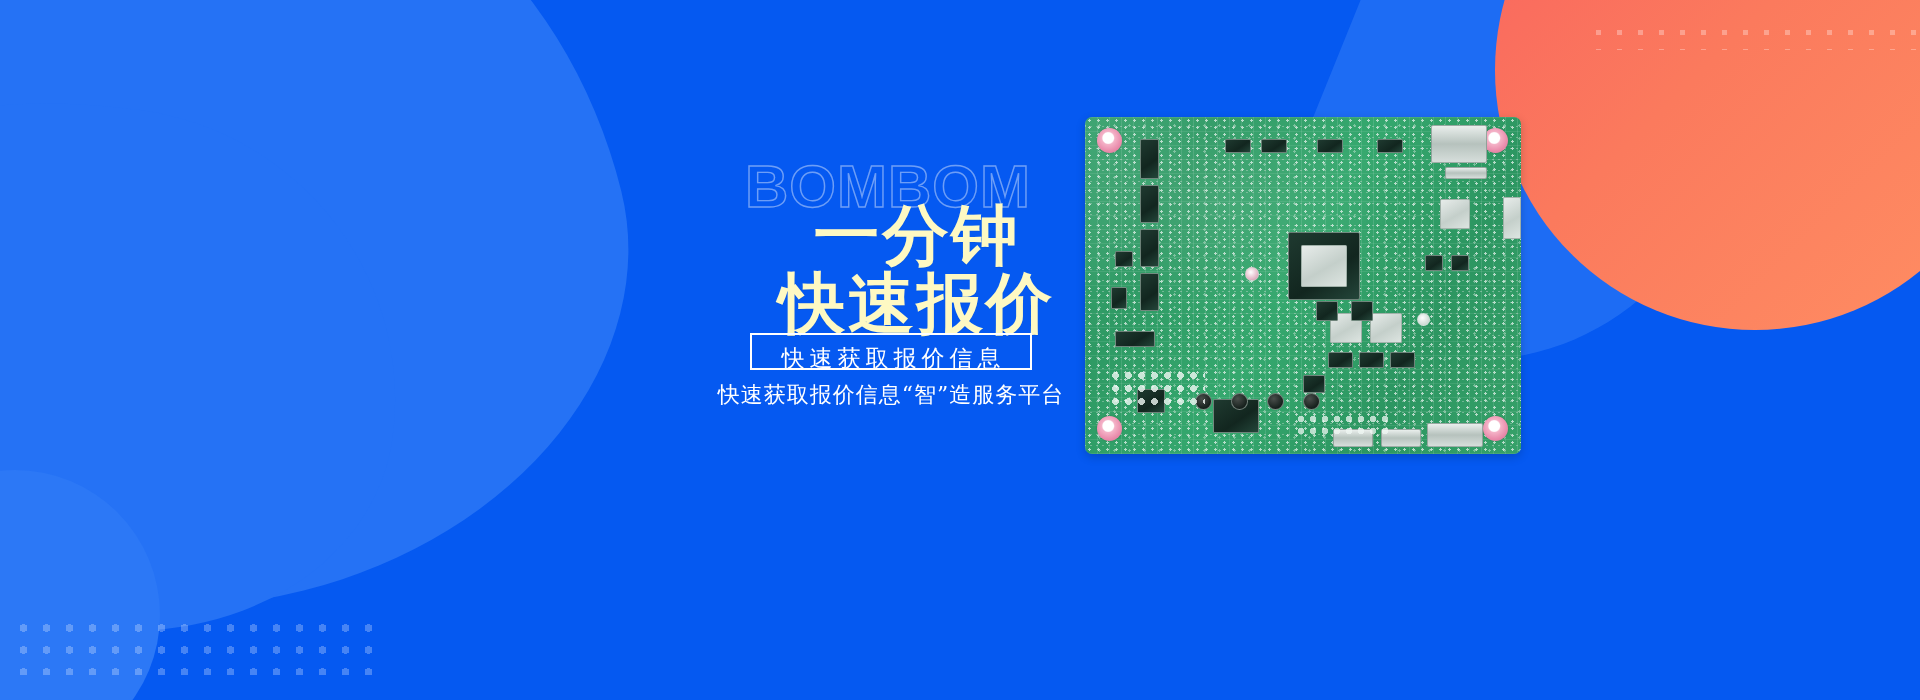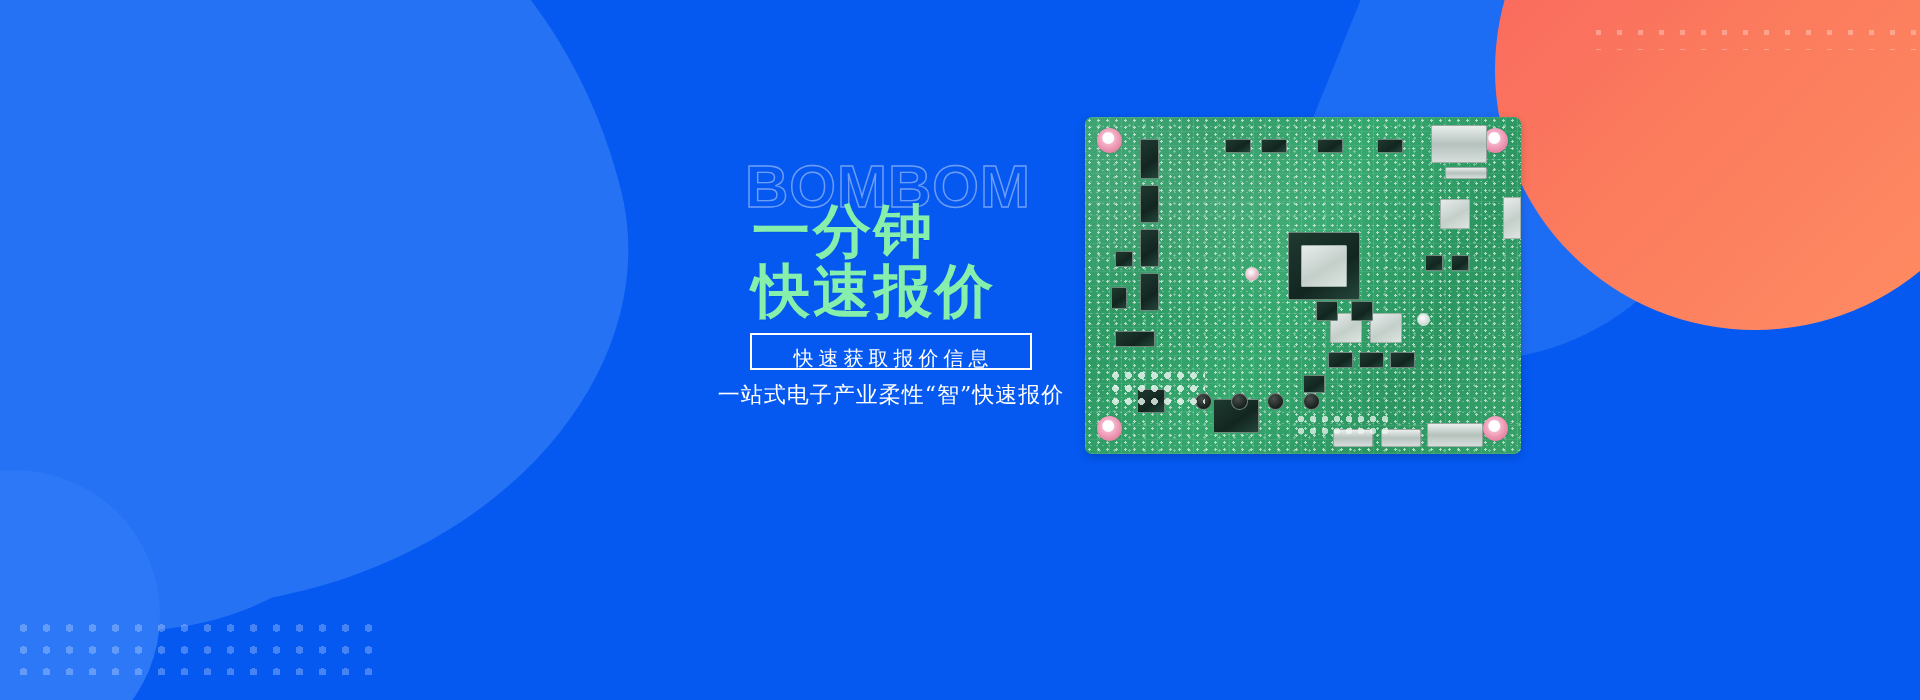--- a/index.html
+++ b/index.html
@@ -196,46 +196,46 @@
     -webkit-text-stroke: 1.4px rgba(255,255,255,.42);
     white-space: nowrap;
     font-family: "Liberation Sans", "DejaVu Sans", sans-serif;
   }
 
   .headline {
     position: absolute;
     left: 752px;
     top: 202px;
     width: 330px;
-    color: #86efac;
-    font-size: 58px;
+    color: #fef9c3;
+    font-size: 66px;
     font-weight: 900;
     line-height: 1.03;
     letter-spacing: 3px;
-    text-align: left;
+    text-align: center;
     font-family: "DejaVu Sans", "Liberation Sans", sans-serif;
     text-shadow: 0 1px 0 rgba(0,0,0,.05);
   }
   .headline-l1 { display: block; }
   .headline-l2 { display: block; }
 
   .cta-box {
     position: absolute;
     left: 750px;
     top: 333px;
     width: 282px;
     height: 37px;
     border: 2px solid #ffffff;
     display: flex;
     align-items: center;
     justify-content: center;
   }
   .cta-label {
     color: #ffffff;
-    font-size: 20px;
+    font-size: 23px;
     font-weight: 400;
     letter-spacing: 5px;
     text-indent: 5px;
     font-family: "DejaVu Sans", "Liberation Sans", sans-serif;
     margin-top: 14px;
   }
 
   .tagline {
     position: absolute;
     left: 660px;
@@ -335,16 +335,16 @@
 
     <div class="headline">
       <span class="headline-l1">一分钟</span>
       <span class="headline-l2">快速报价</span>
     </div>
 
     <div class="cta-box">
       <span class="cta-label">快速获取报价信息</span>
     </div>
 
-    <div class="tagline">一站式电子产业柔性“智”快速报价</div>
+    <div class="tagline">快速获取报价信息“智”造服务平台</div>
   </div>
 
 </div>
 
 </body></html>

